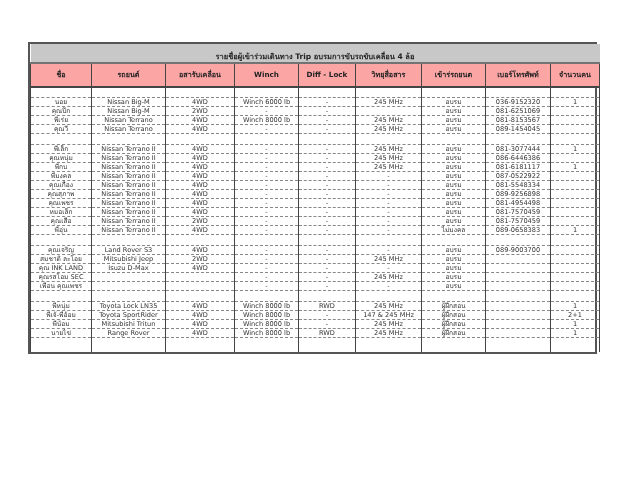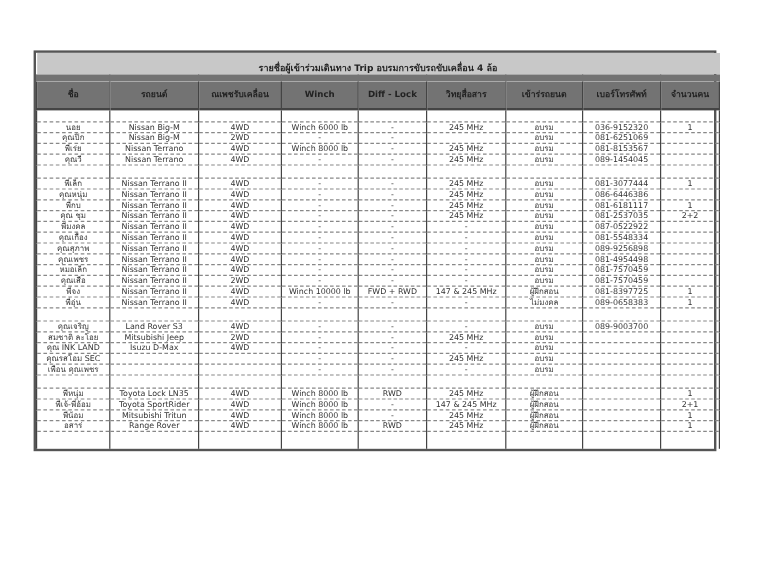--- a/index.html
+++ b/index.html
@@ -22,24 +22,24 @@
   td, th {
     font-size: 6.6px; line-height: 8px; height: 8px; padding: 0 1px;
     text-align: center; white-space: nowrap; overflow: hidden;
     color: #333;
     border-left: 1.5px solid #444; border-right: 1.5px solid #444;
     border-bottom: 1px dashed #888;
   }
   tr.title-row td {
     background: #c8c8c8; font-weight: bold; font-size: 7.5px; color: #222;
     height: 18px; line-height: 10px; vertical-align: bottom;
-    border-bottom: 6px solid #737373; border-left: none; border-right: none;
+    border-bottom: 2px solid #737373; border-left: none; border-right: none;
   }
   tr.head-row th {
-    background: #737373; font-weight: bold; font-size: 7.2px; color: #222;
+    background: #fca5a5; font-weight: bold; font-size: 7.2px; color: #222;
     height: 22px; border: 1.5px solid #444; border-bottom: 2px solid #444;
   }
   tr.blank td { height: 9px; }
   tr.spacer td { height: 10px; }
   tr.last td { border-bottom: none; height: 14px; }
 </style>
 </head>
 <body>
 
 <div class="sheet">
@@ -55,21 +55,21 @@
         <col class="c-phone">
         <col class="c-count">
     </colgroup>
     <thead>
       <tr class="title-row">
         <td colspan="9">รายชื่อผู้เข้าร่วมเดินทาง Trip อบรมการขับรถขับเคลื่อน 4 ล้อ</td>
       </tr>
       <tr class="head-row">
         <th>ชื่อ</th>
         <th>รถยนต์</th>
-        <th>ณเพชรับเคลื่อน</th>
+        <th>อสารับเคลื่อน</th>
         <th>Winch</th>
         <th>Diff - Lock</th>
         <th>วิทยุสื่อสาร</th>
         <th>เข้าร่รถยนต</th>
         <th>เบอร์โทรศัพท์</th>
         <th>จำนวนคน</th>
       </tr>
     </thead>
     <tbody id="table-body">
         <tr class="blank">
@@ -165,31 +165,20 @@
           <td>Nissan Terrano II</td>
           <td>4WD</td>
           <td>-</td>
           <td>-</td>
           <td>245 MHz</td>
           <td>อบรม</td>
           <td>081-6181117</td>
           <td>1</td>
         </tr>
         <tr>
-          <td>คุณ ชุม</td>
-          <td>Nissan Terrano II</td>
-          <td>4WD</td>
-          <td>-</td>
-          <td>-</td>
-          <td>245 MHz</td>
-          <td>อบรม</td>
-          <td>081-2537035</td>
-          <td>2+2</td>
-        </tr>
-        <tr>
           <td>พี่มงคล</td>
           <td>Nissan Terrano II</td>
           <td>4WD</td>
           <td>-</td>
           <td>-</td>
           <td>-</td>
           <td>อบรม</td>
           <td>087-0522922</td>
           <td></td>
         </tr>
@@ -240,31 +229,20 @@
         <tr>
           <td>คุณเสือ</td>
           <td>Nissan Terrano II</td>
           <td>2WD</td>
           <td>-</td>
           <td>-</td>
           <td>-</td>
           <td>อบรม</td>
           <td>081-7570459</td>
           <td></td>
-        </tr>
-        <tr>
-          <td>พี่จง</td>
-          <td>Nissan Terrano II</td>
-          <td>4WD</td>
-          <td>Winch 10000 lb</td>
-          <td>FWD + RWD</td>
-          <td>147 &amp; 245 MHz</td>
-          <td>ผู้ฝึกสอน</td>
-          <td>081-8397725</td>
-          <td>1</td>
         </tr>
         <tr>
           <td>พี่อุ่น</td>
           <td>Nissan Terrano II</td>
           <td>4WD</td>
           <td>-</td>
           <td>-</td>
           <td>-</td>
           <td>ไม่มงคล</td>
           <td>089-0658383</td>
@@ -374,21 +352,21 @@
           <td>Mitsubishi Tritun</td>
           <td>4WD</td>
           <td>Winch 8000 lb</td>
           <td>-</td>
           <td>245 MHz</td>
           <td>ผู้ฝึกสอน</td>
           <td></td>
           <td>1</td>
         </tr>
         <tr>
-          <td>อสาร่</td>
+          <td>นายไข่</td>
           <td>Range Rover</td>
           <td>4WD</td>
           <td>Winch 8000 lb</td>
           <td>RWD</td>
           <td>245 MHz</td>
           <td>ผู้ฝึกสอน</td>
           <td></td>
           <td>1</td>
         </tr>
         <tr class="last">

